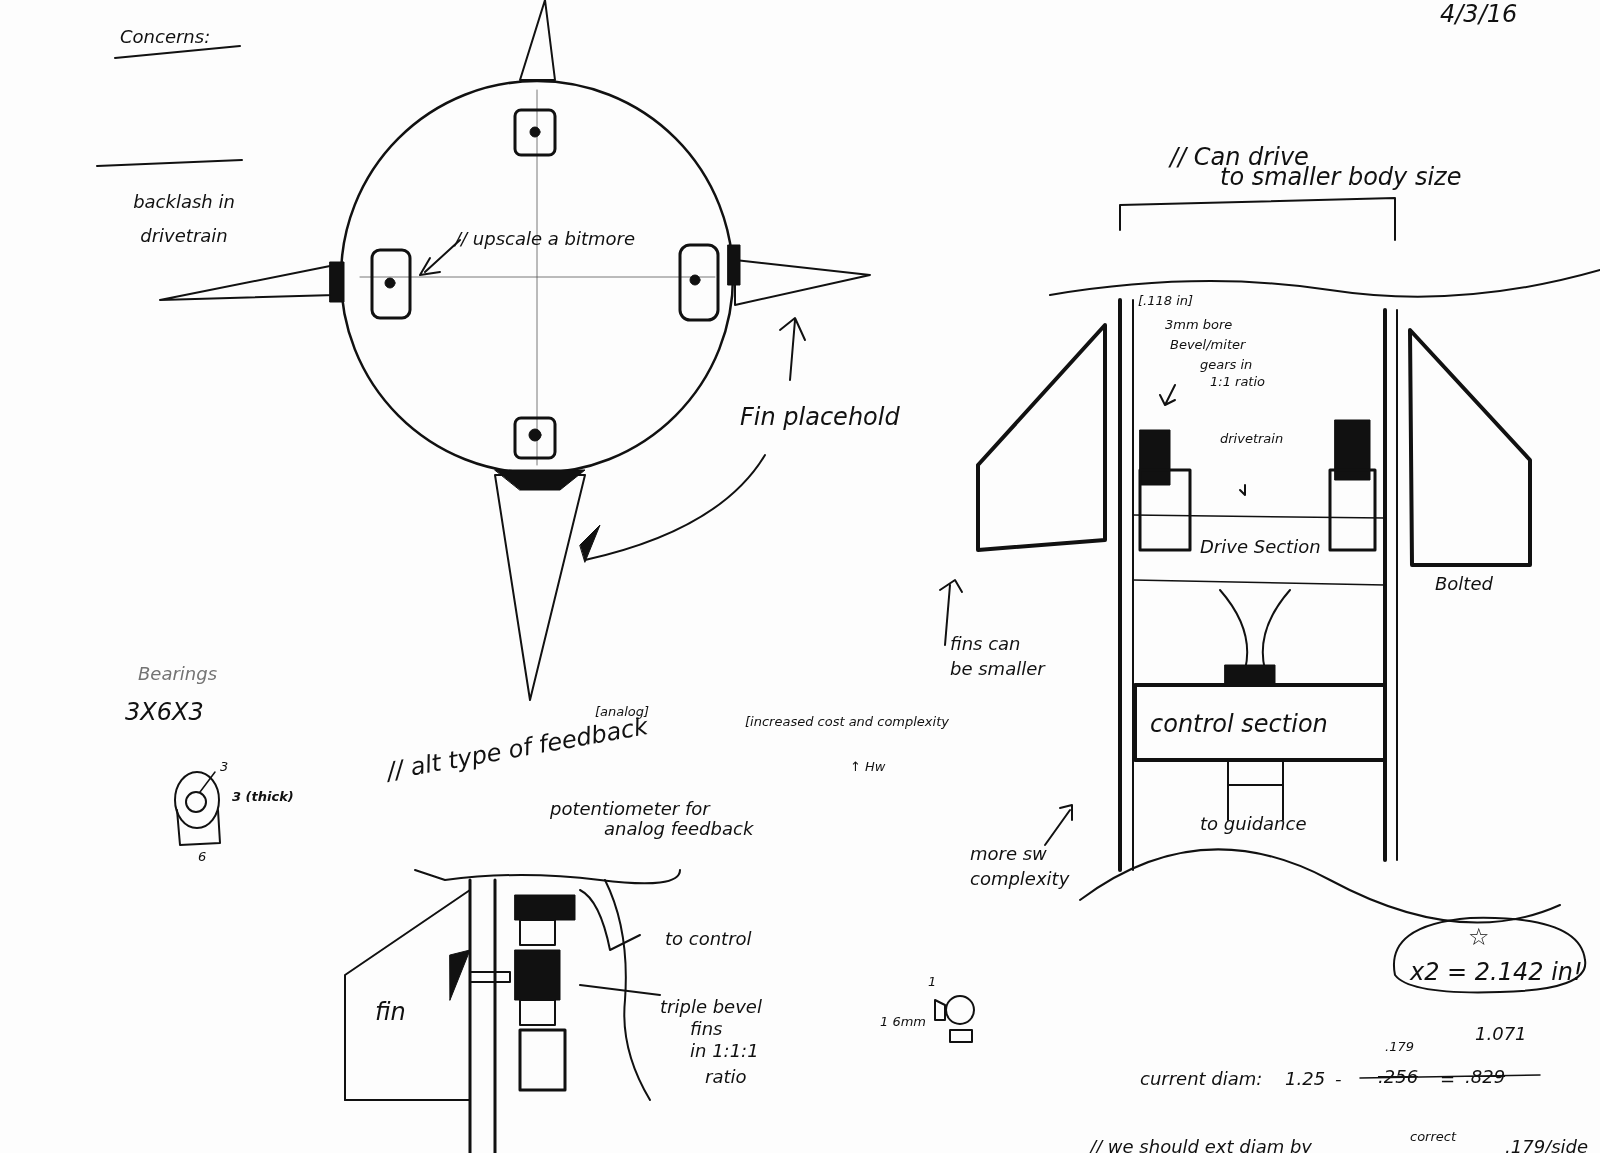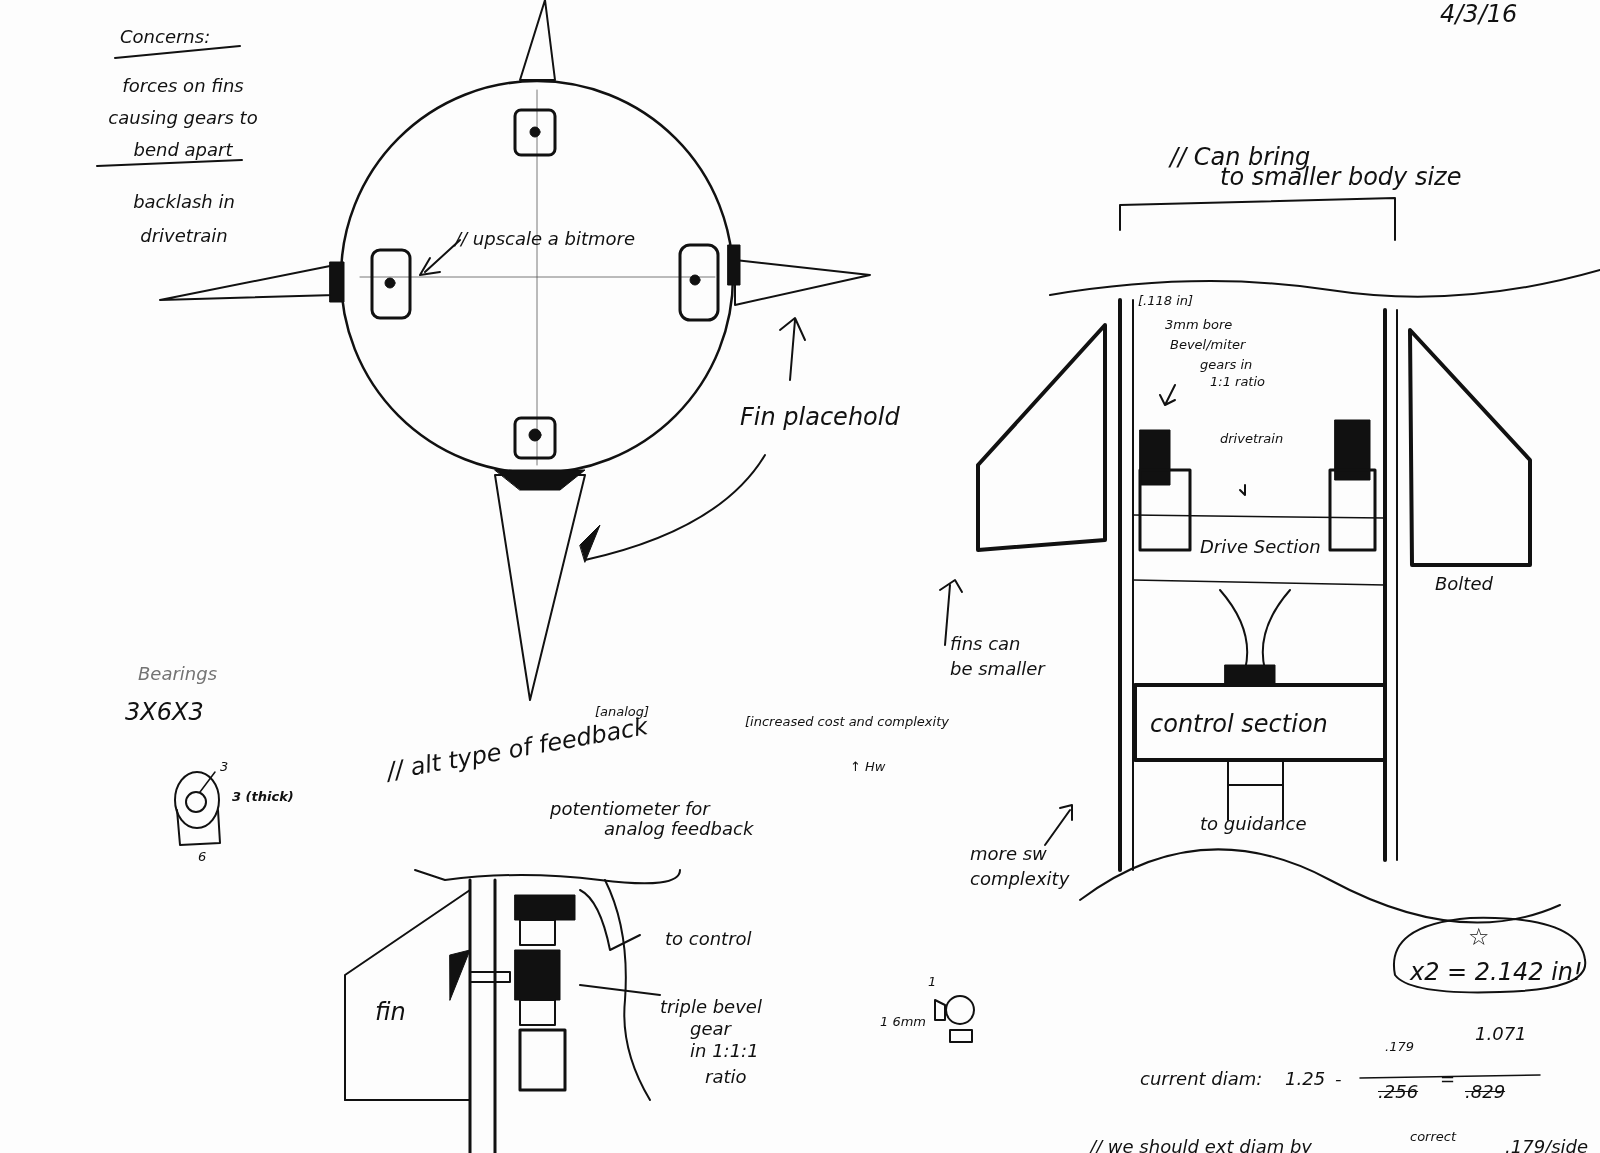--- a/index.html
+++ b/index.html
@@ -6,21 +6,21 @@
   body { width:1600px; height:1153px; position:relative; overflow:hidden;
          font-family:"DejaVu Sans", sans-serif; color:#111; }
   .page { position:absolute; left:0; top:0; width:1600px; height:1153px; background:#fdfdfd; }
   svg.sketch { position:absolute; left:0; top:0; width:1600px; height:1153px; }
   .note { position:absolute; font-family:"DejaVu Sans", sans-serif; color:#111;
           font-style:italic; white-space:nowrap; line-height:1; }
   .blue { color:#737373;font-style:italic; }
   .small { font-size:13px; }
   .med { font-size:18px;text-align:center; }
   .big { font-size:24px; }
-  .strike { text-decoration:line-through;margin-top:15px; }
+  .strike { text-decoration:line-through; }
 </style>
 </head>
 <body>
 
 <div class="page">
 
   <svg class="sketch" viewBox="0 0 1600 1153" fill="none" stroke="#111" stroke-linecap="round" stroke-linejoin="round">
 
     <line x1="115" y1="58" x2="240" y2="46" stroke-width="2"></line>
     <line x1="97" y1="166" x2="242" y2="160" stroke-width="2"></line>
@@ -109,27 +109,26 @@
     <circle cx="960" cy="1010" r="14" stroke-width="2"></circle>
     <rect x="950" y="1030" width="22" height="12" stroke-width="2"></rect>
 
     <path d="M1395 975 Q1385 925 1470 918 Q1580 915 1585 960 Q1590 990 1500 992 Q1410 995 1395 975" stroke-width="2"></path>
     <line x1="1540" y1="1075" x2="1360" y2="1078" stroke-width="1.5"></line>
   </svg>
 
   <div class="note big" style="left:1440px;top:2px;">4/3/16</div>
 
   <div class="note med" style="left:120px;top:28px;">Concerns:</div>
-  <div class="note med" style="left:108px;top:70px;width:150px;white-space:normal;line-height:32px;">forces on fins causing gears to bend apart</div>
   <div class="note med" style="left:114px;top:185px;width:140px;white-space:normal;line-height:34px;">backlash in drivetrain</div>
 
   <div class="note med" style="left:455px;top:230px;">// upscale a bitmore</div>
   <div class="note big" style="left:740px;top:405px;">Fin placehold</div>
 
-  <div class="note big" style="left:1170px;top:145px;">// Can bring</div>
+  <div class="note big" style="left:1170px;top:145px;">// Can drive</div>
   <div class="note big" style="left:1220px;top:165px;">to smaller body size</div>
   <div class="note small" style="left:1138px;top:294px;">[.118 in]</div>
   <div class="note small" style="left:1165px;top:318px;">3mm bore</div>
   <div class="note small" style="left:1170px;top:338px;">Bevel/miter</div>
   <div class="note small" style="left:1200px;top:358px;">gears in</div>
   <div class="note small" style="left:1210px;top:375px;">1:1 ratio</div>
   <div class="note small" style="left:1220px;top:432px;">drivetrain</div>
   <div class="note med" style="left:1200px;top:538px;">Drive Section</div>
   <div class="note med" style="left:1435px;top:575px;">Bolted</div>
   <div class="note med" style="left:950px;top:635px;">fins can</div>
@@ -147,21 +146,21 @@
 
   <div class="note big" style="left:385px;top:760px;transform:rotate(-10deg);transform-origin:left top;">// alt type of feedback</div>
   <div class="note" style="left:605px;top:745px;font-size:30px;"></div>
   <div class="note small" style="left:595px;top:705px;">[analog]</div>
   <div class="note small" style="left:745px;top:715px;">[increased cost and complexity</div>
   <div class="note small" style="left:850px;top:760px;">↑ Hw</div>
   <div class="note med" style="left:550px;top:800px;">potentiometer for</div>
   <div class="note med" style="left:588px;top:820px;margin-left:16px;">analog feedback</div>
   <div class="note med" style="left:665px;top:930px;">to control</div>
   <div class="note med" style="left:660px;top:998px;">triple bevel</div>
-  <div class="note med" style="left:690px;top:1020px;">gear</div>
+  <div class="note med" style="left:690px;top:1020px;">fins</div>
   <div class="note med" style="left:690px;top:1042px;">in 1:1:1</div>
   <div class="note med" style="left:705px;top:1068px;">ratio</div>
   <div class="note big" style="left:375px;top:1000px;">fin</div>
 
   <div class="note small" style="left:928px;top:975px;">1</div>
   <div class="note small" style="left:880px;top:1015px;">1 6mm</div>
 
   <div class="note big" style="left:1468px;top:925px;">☆</div>
   <div class="note big" style="left:1410px;top:960px;">x2 = 2.142 in!</div>
   <div class="note med" style="left:1140px;top:1070px;">current diam:</div>

